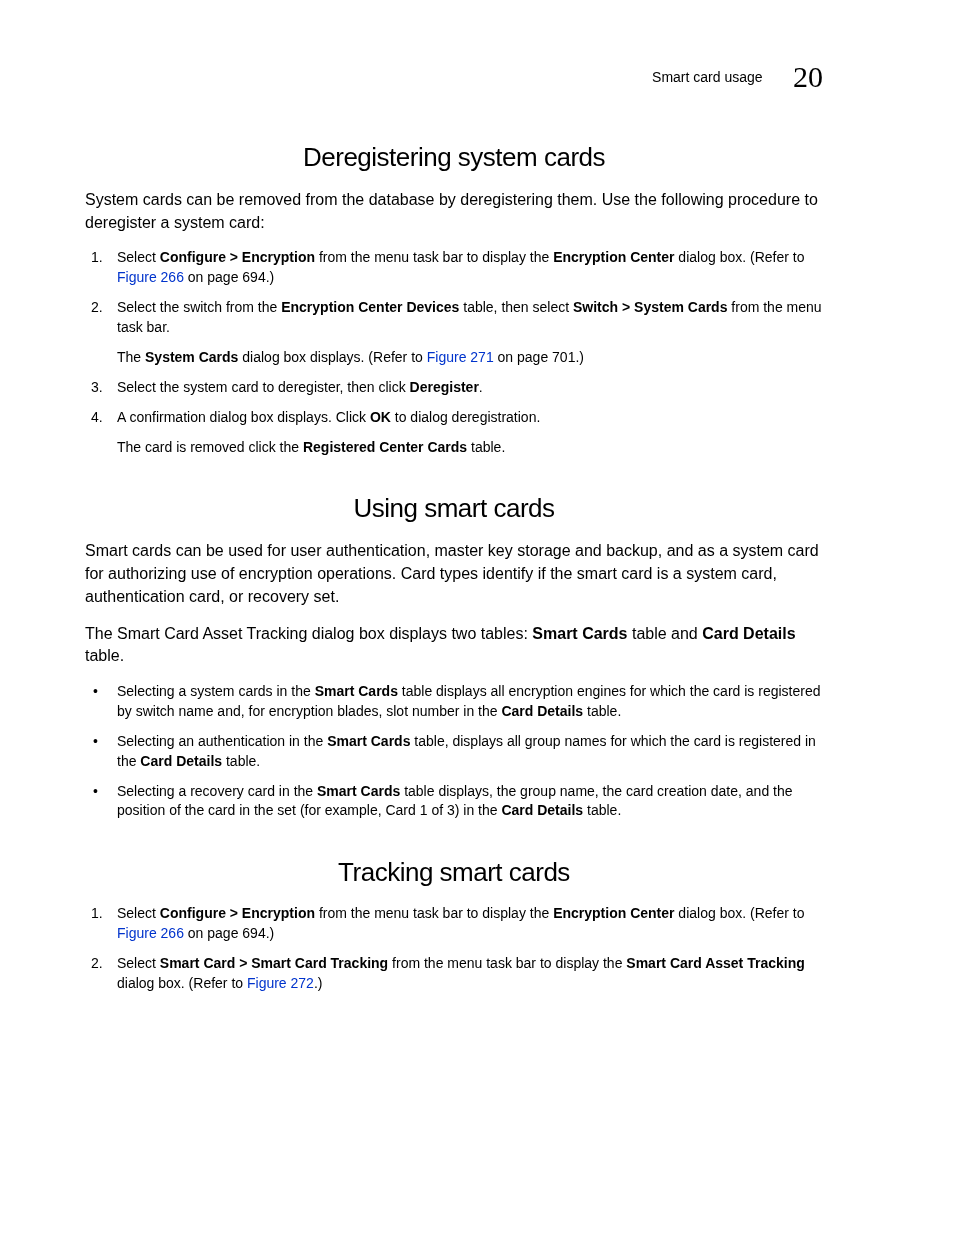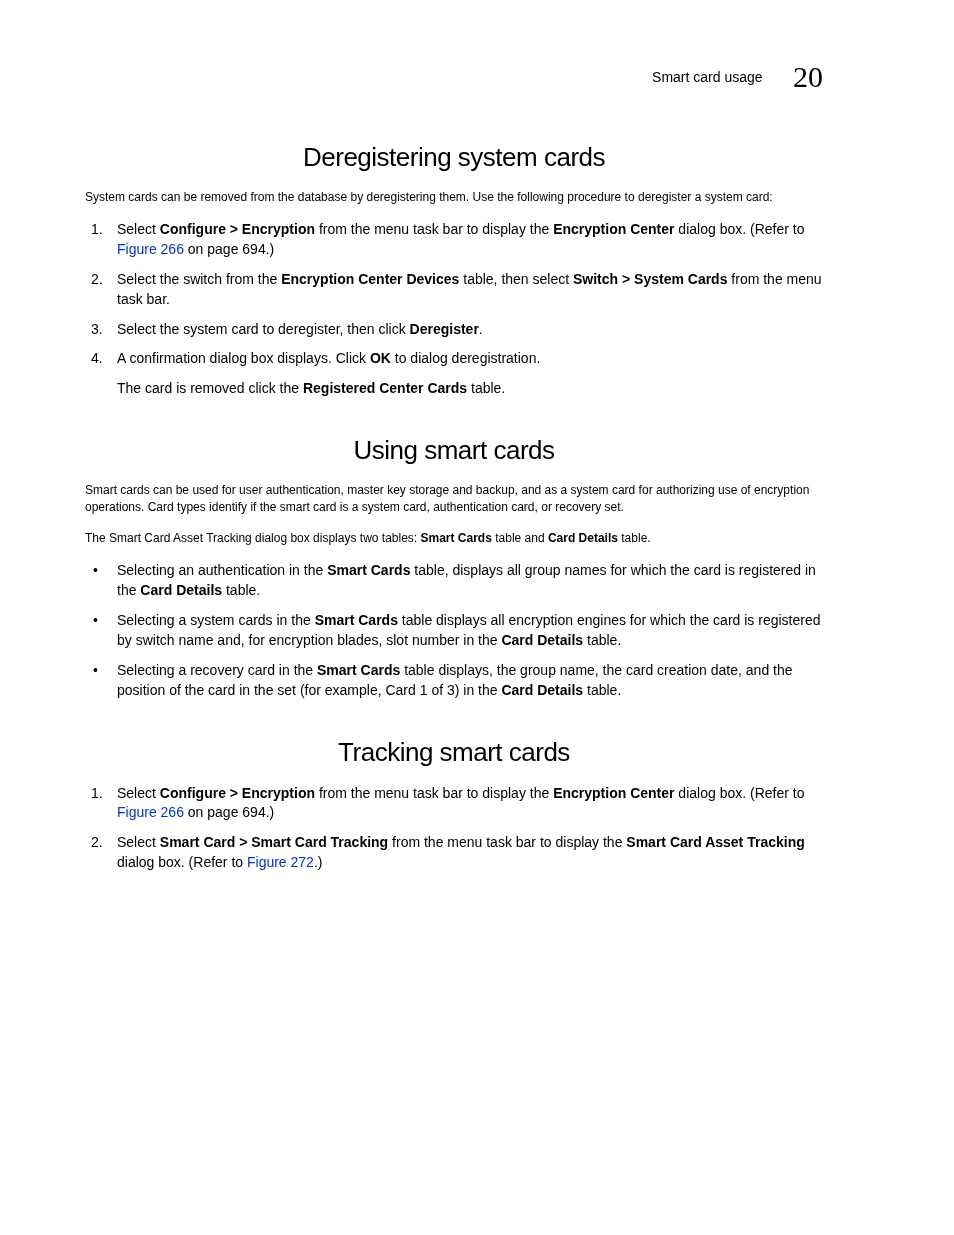--- a/index.html
+++ b/index.html
@@ -34,21 +34,21 @@
   h2.section-heading {
     font-family: "Arial Narrow", Arial, Helvetica, sans-serif;
     font-stretch: condensed;
     font-weight: 400;
     font-size: 26px;
     margin: 36px 0 16px 0;
     letter-spacing: -0.5px;
     text-align: center;
   }
   p.body {
-    font-size: 12px;
+    font-size: 16px;
     line-height: 1.42;
     margin: 0 0 14px 0;
   }
   ol.num-list {
     padding-left: 0;
     margin: 0 0 14px 0;
     list-style: none;
     counter-reset: step;
   }
   ol.num-list > li {
@@ -103,20 +103,23 @@
   <h2 class="section-heading">Deregistering system cards</h2>
 
   <p class="body">System cards can be removed from the database by deregistering them. Use the following procedure to deregister a system card:</p>
 
   <ol class="num-list">
     <li>
       <span>Select </span><span class="b">Configure &gt; Encryption</span><span> from the menu task bar to display the </span><span class="b">Encryption Center</span><span> dialog box. (Refer to </span><span class="link">Figure 266</span><span> on page 694.)</span>
     </li>
     <li>
       <span>Select the switch from the </span><span class="b">Encryption Center Devices</span><span> table, then select </span><span class="b">Switch &gt; System Cards</span><span> from the menu task bar.</span>
+      <p class="sub">
+        <span>The </span><span class="b">System Cards</span><span> dialog box displays. (Refer to </span><span class="link">Figure 271</span><span> on page 701.)</span>
+      </p>
     </li>
     <li>
       <span>Select the system card to deregister, then click </span><span class="b">Deregister</span><span>.</span>
     </li>
     <li>
       <span>A confirmation dialog box displays. Click </span><span class="b">OK</span><span> to dialog deregistration.</span>
       <p class="sub">
         <span>The card is removed click the </span><span class="b">Registered Center Cards</span><span> table.</span>
       </p>
     </li>
@@ -125,24 +128,24 @@
   <h2 class="section-heading">Using smart cards</h2>
 
   <p class="body">Smart cards can be used for user authentication, master key storage and backup, and as a system card for authorizing use of encryption operations. Card types identify if the smart card is a system card, authentication card, or recovery set.</p>
 
   <p class="body">
     <span>The Smart Card Asset Tracking dialog box displays two tables: </span><span class="b">Smart Cards</span><span> table and </span><span class="b">Card Details</span><span> table.</span>
   </p>
 
   <ul class="bullet-list">
     <li>
-      <span>Selecting an authentication in the </span><span class="b">Smart Cards</span><span> table, displays all group names for which the card is registered in the </span><span class="b">Card Details</span><span> table.</span>
+      <span>Selecting a system cards in the </span><span class="b">Smart Cards</span><span> table displays all encryption engines for which the card is registered by switch name and, for encryption blades, slot number in the </span><span class="b">Card Details</span><span> table.</span>
     </li>
     <li>
-      <span>Selecting a system cards in the </span><span class="b">Smart Cards</span><span> table displays all encryption engines for which the card is registered by switch name and, for encryption blades, slot number in the </span><span class="b">Card Details</span><span> table.</span>
+      <span>Selecting an authentication in the </span><span class="b">Smart Cards</span><span> table, displays all group names for which the card is registered in the </span><span class="b">Card Details</span><span> table.</span>
     </li>
     <li>
       <span>Selecting a recovery card in the </span><span class="b">Smart Cards</span><span> table displays, the group name, the card creation date, and the position of the card in the set (for example, Card 1 of 3) in the </span><span class="b">Card Details</span><span> table.</span>
     </li>
   </ul>
 
   <h2 class="section-heading">Tracking smart cards</h2>
 
   <ol class="num-list">
     <li>

